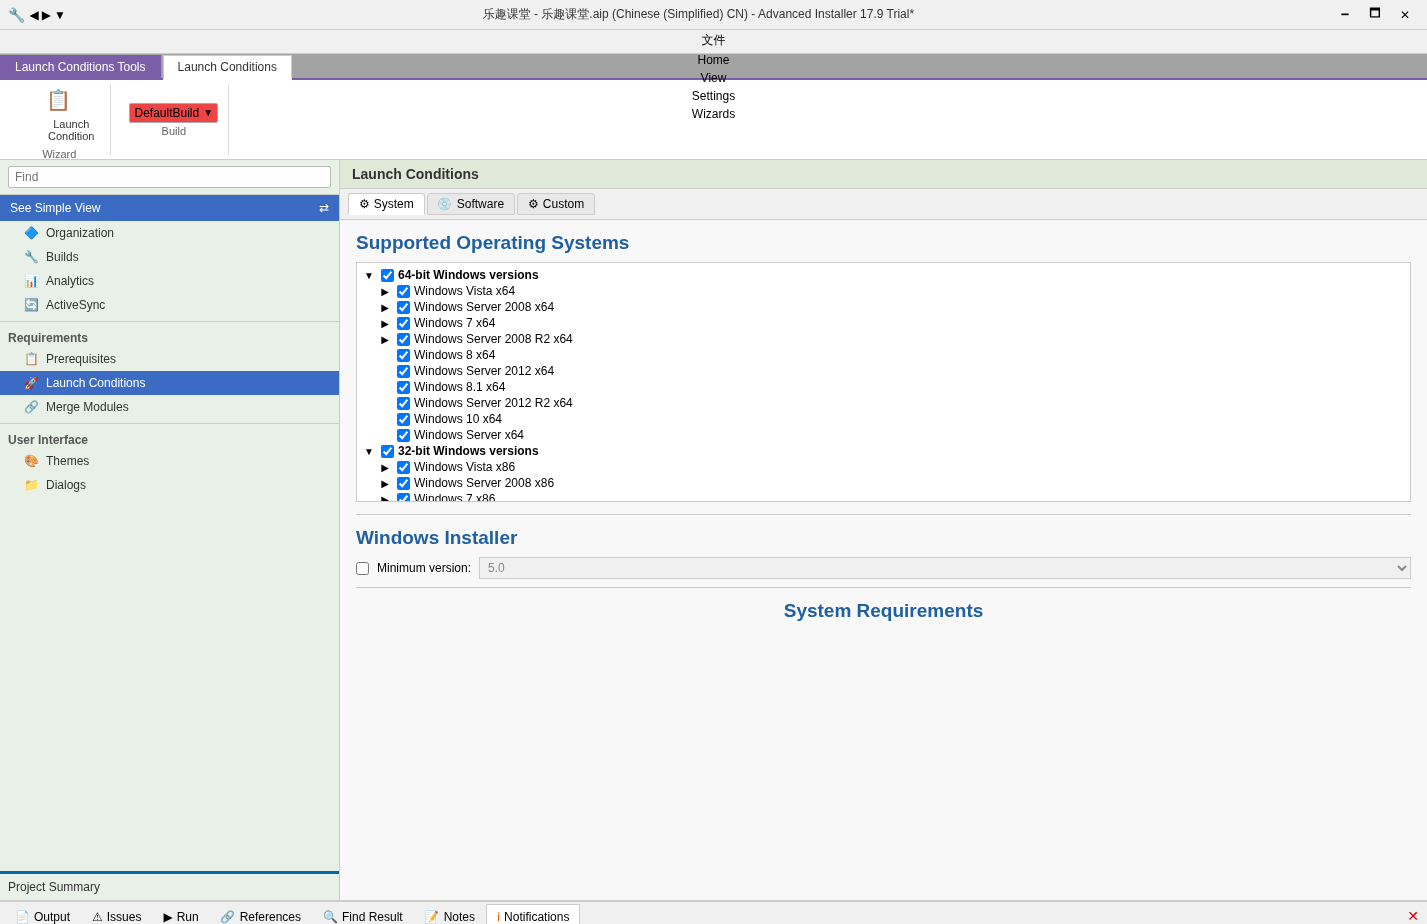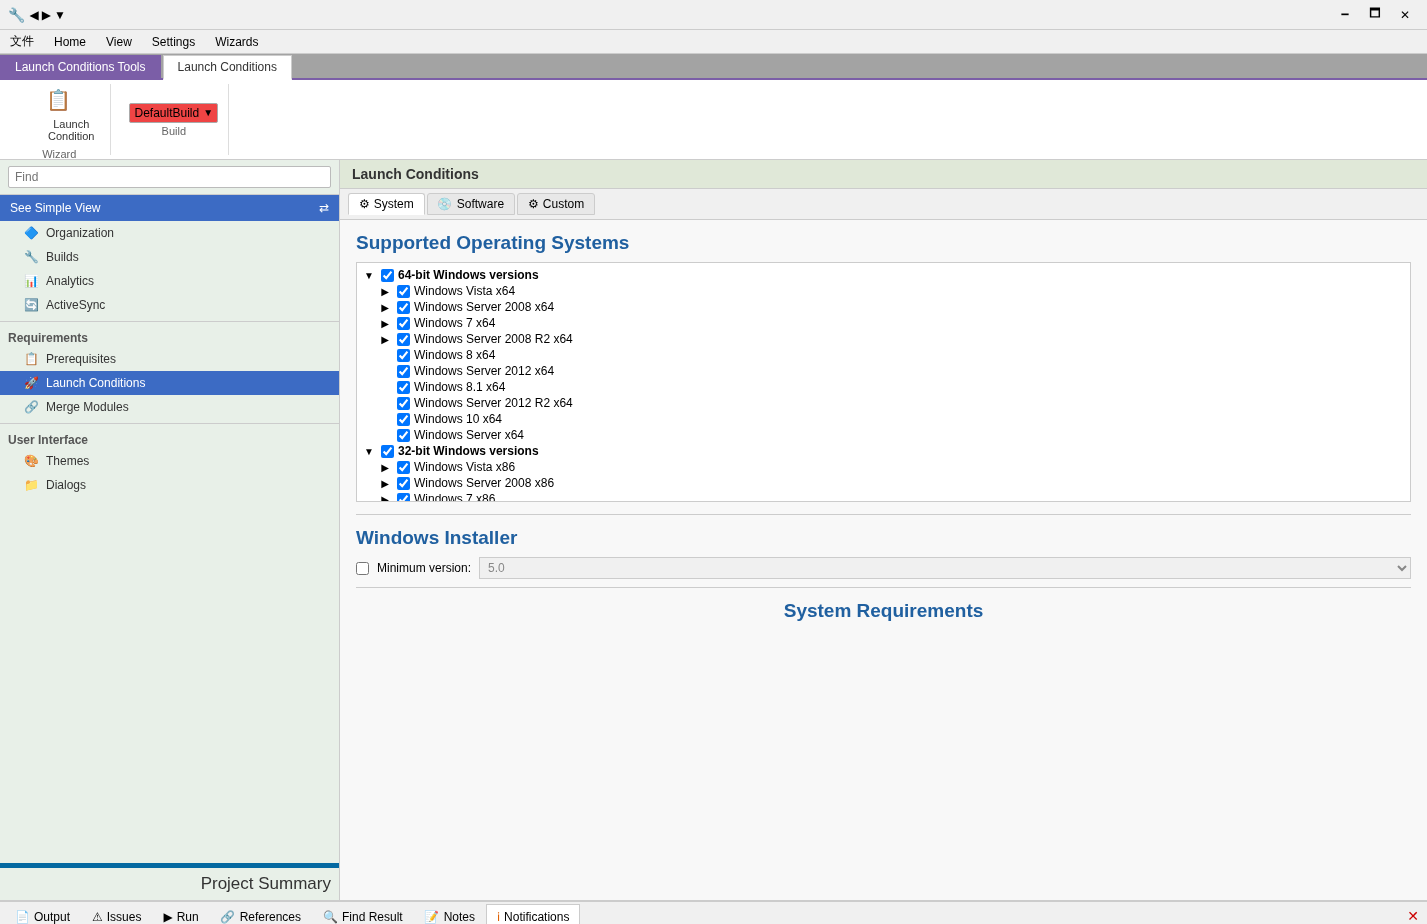--- a/index.html
+++ b/index.html
@@ -12,21 +12,21 @@
     }
     .title-bar-left { display: flex; align-items: center; gap: 4px; }
     .title-bar-icons { display: flex; gap: 3px; align-items: center; }
     .title-text { font-size: 12px; color: #333; flex: 1; text-align: center; }
     .title-btns { display: flex; gap: 2px; }
     .title-btn { width: 28px; height: 20px; border: none; background: transparent; cursor: pointer; font-size: 12px; display: flex; align-items: center; justify-content: center; }
 
     
     .menu-bar {
       display: flex; align-items: center; background: #f0f0f0; height: 24px;
-      border-bottom: 1px solid #ccc; padding: 0;
+      border-bottom: 1px solid #ccc; padding: 0; flex-direction: column;
     }
     .menu-item { padding: 2px 10px; cursor: pointer; font-size: 12px; }
 
     
     .ribbon-tabs {
       display: flex; align-items: flex-end; background: #a3a3a3; height: 26px;
       border-bottom: 2px solid #7b5ea7;
     }
     .ribbon-tab {
       padding: 4px 14px; cursor: pointer; font-size: 12px; border: 1px solid transparent;
@@ -66,21 +66,21 @@
       background: #3c6bc4; color: white; padding: 6px 10px; cursor: pointer;
     }
     .sidebar-items { overflow-y: auto; flex: 1; }
     .sidebar-item {
       display: flex; align-items: center; padding: 4px 8px 4px 24px; cursor: pointer;
       font-size: 12px; color: #333; gap: 6px;
     }
     .sidebar-item.active { background: #3c6bc4; color: white; }
     .sidebar-item-icon { width: 16px; height: 16px; display: flex; align-items: center; justify-content: center; }
     .sidebar-project-summary {
-      padding: 6px 8px; border-top: 5px solid #0369a1; cursor: pointer; font-size: 17px; color: #333; text-align: right;
+      padding: 6px 8px; border-top: 3px solid #0369a1; cursor: pointer; font-size: 12px; color: #333;
     }
 
     
     .content-area { flex: 1; display: flex; flex-direction: column; background: #f8f8f8; overflow: hidden; }
     .content-header {
       background: #e0e8d8; padding: 6px 12px; font-size: 14px; font-weight: bold;
       color: #333; border-bottom: 1px solid #ccc;
     }
     .content-tabs {
       display: flex; align-items: center; background: #f0f0f0; border-bottom: 1px solid #ccc;
@@ -162,20 +162,21 @@
 
 <div class="title-bar">
   <div class="title-bar-left">
     <span style="font-size:14px;">🔧</span>
     <div class="title-bar-icons">
       <span style="cursor:pointer;font-size:12px;">◀</span>
       <span style="cursor:pointer;font-size:12px;">▶</span>
       <span style="cursor:pointer;font-size:12px;">▼</span>
     </div>
   </div>
+  <span class="title-text">乐趣课堂 - 乐趣课堂.aip (Chinese (Simplified) CN) - Advanced Installer 17.9 Trial*</span>
   <div class="title-btns">
     <button class="title-btn">🗕</button>
     <button class="title-btn">🗖</button>
     <button class="title-btn close">✕</button>
   </div>
 </div>
 
 <div class="menu-bar">
   <span class="menu-item">文件</span>
   <span class="menu-item">Home</span>

